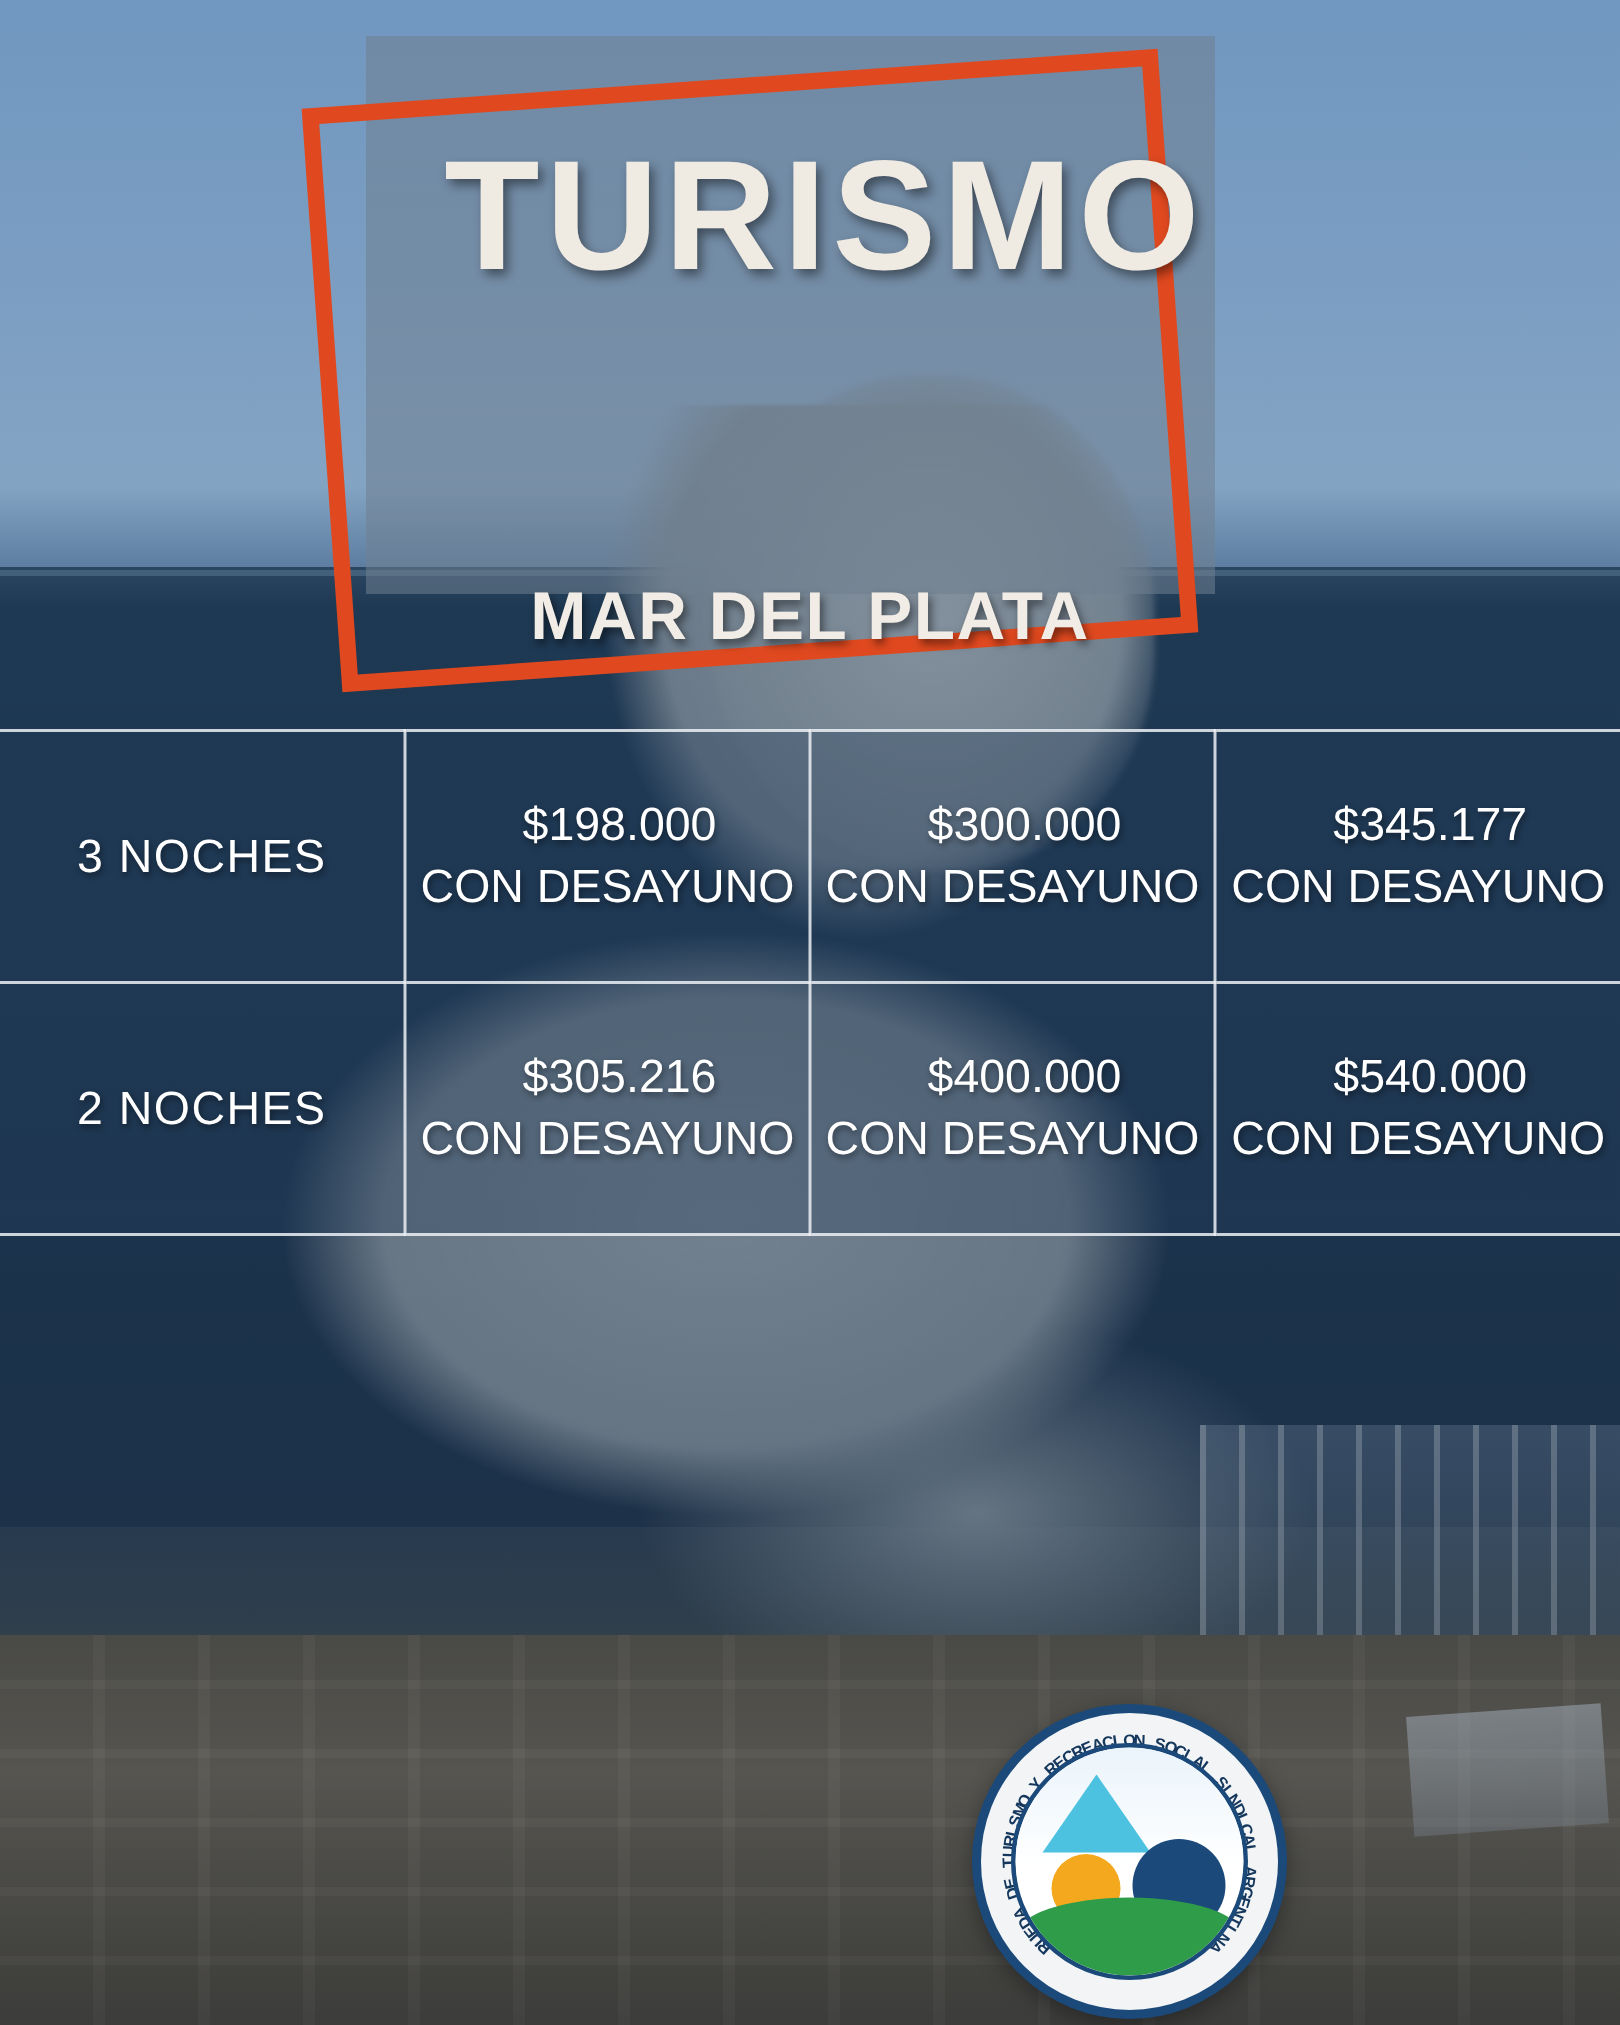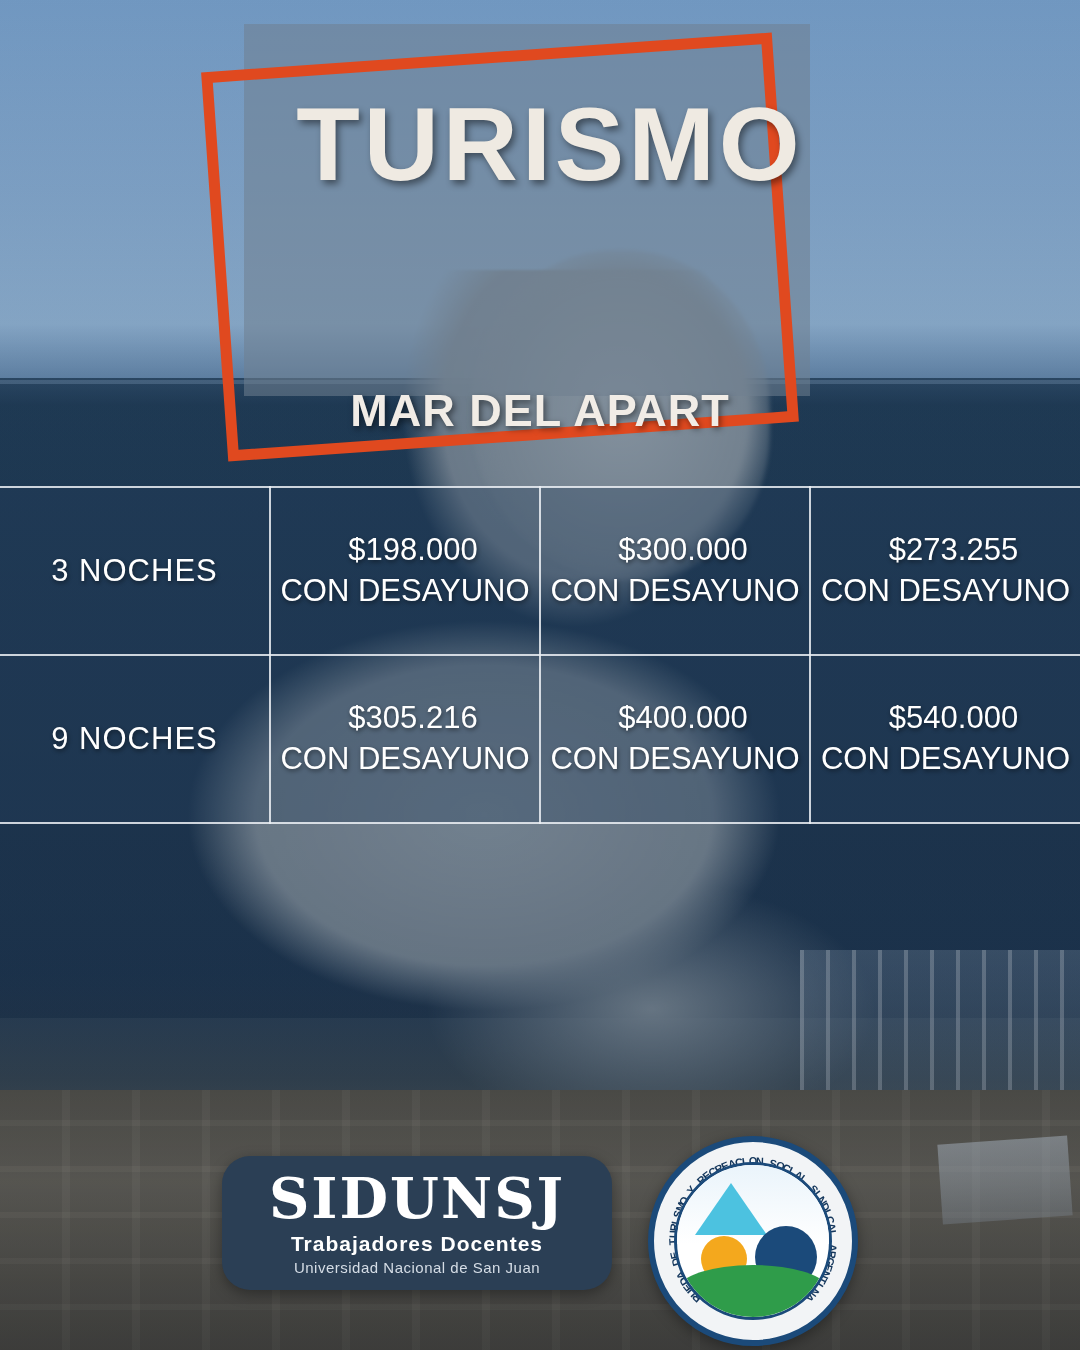--- a/index.html
+++ b/index.html
@@ -332,67 +332,62 @@
   <div class="statue-head"></div>
   <div class="pier"></div>
   <div class="statue-base"></div>
   <div class="sign"></div>
   <div class="tint"></div>
 
   <div class="title-block">
     <div class="grey-panel"></div>
     <div class="orange-frame"></div>
     <div class="title-main">TURISMO</div>
-    <div class="subtitle-2">MAR DEL APART</div>
+    <div class="subtitle-2">MAR DEL PLATA</div>
   </div>
 
   <table class="price-table">
     <tbody>
 
     <tr>
       <td class="row-label">3 NOCHES</td>
       <td class="cell">
         <span class="amount">$198.000</span>
         <span class="note">CON DESAYUNO</span>
       </td>
       <td class="cell">
         <span class="amount">$300.000</span>
         <span class="note">CON DESAYUNO</span>
       </td>
       <td class="cell">
-        <span class="amount">$273.255</span>
+        <span class="amount">$345.177</span>
         <span class="note">CON DESAYUNO</span>
       </td>
     </tr>
 
     <tr>
-      <td class="row-label">9 NOCHES</td>
+      <td class="row-label">2 NOCHES</td>
       <td class="cell">
         <span class="amount">$305.216</span>
         <span class="note">CON DESAYUNO</span>
       </td>
       <td class="cell">
         <span class="amount">$400.000</span>
         <span class="note">CON DESAYUNO</span>
       </td>
       <td class="cell">
         <span class="amount">$540.000</span>
         <span class="note">CON DESAYUNO</span>
       </td>
     </tr>
   </tbody>
     </table>
 
   <div class="footer">
 
-    <div class="sidunsj-badge">
-      <div class="sidunsj-name">SIDUNSJ</div>
-      <div class="sidunsj-sub1">Trabajadores Docentes</div>
-      <div class="sidunsj-sub2">Universidad Nacional de San Juan</div>
-    </div>
 
     <div class="rueda-badge">
       <div class="rueda-text">
         <span id="rueda-caption"></span>
       <span style="transform: rotate(-138deg) translate(0px, -86px) rotate(0deg);">R</span>
           <span style="transform: rotate(-133deg) translate(0px, -86px) rotate(0deg);">U</span>
           <span style="transform: rotate(-128deg) translate(0px, -86px) rotate(0deg);">E</span>
           <span style="transform: rotate(-123deg) translate(0px, -86px) rotate(0deg);">D</span>
           <span style="transform: rotate(-118deg) translate(0px, -86px) rotate(0deg);">A</span>
           <span style="transform: rotate(-113deg) translate(0px, -86px) rotate(0deg);"> </span>

